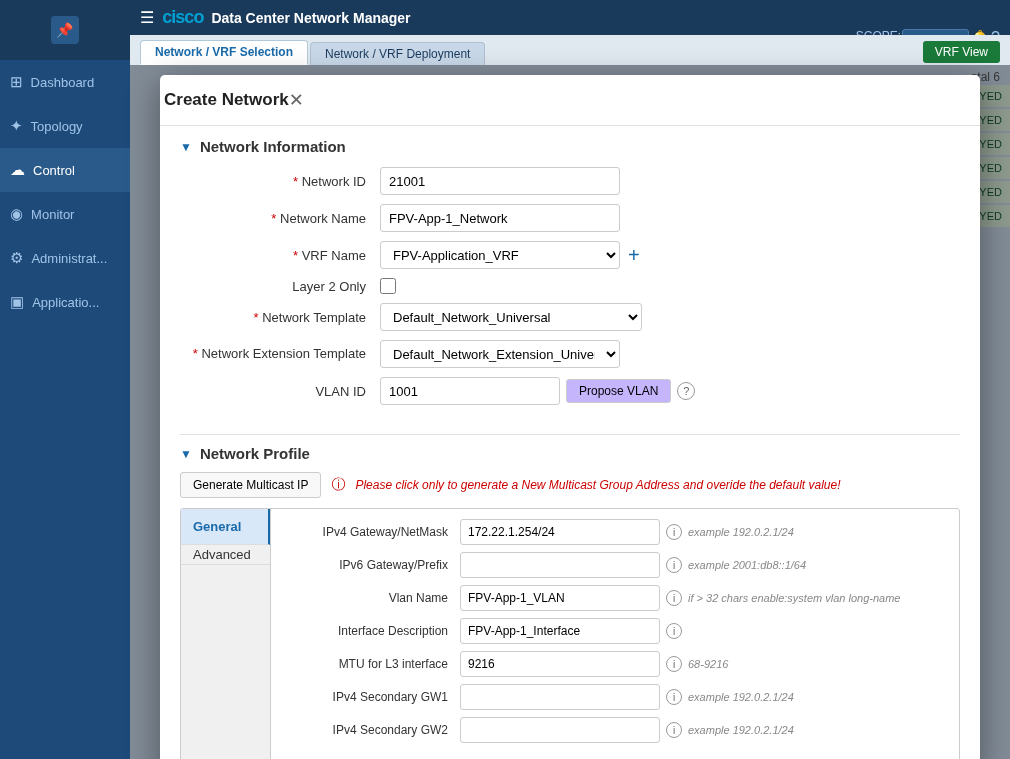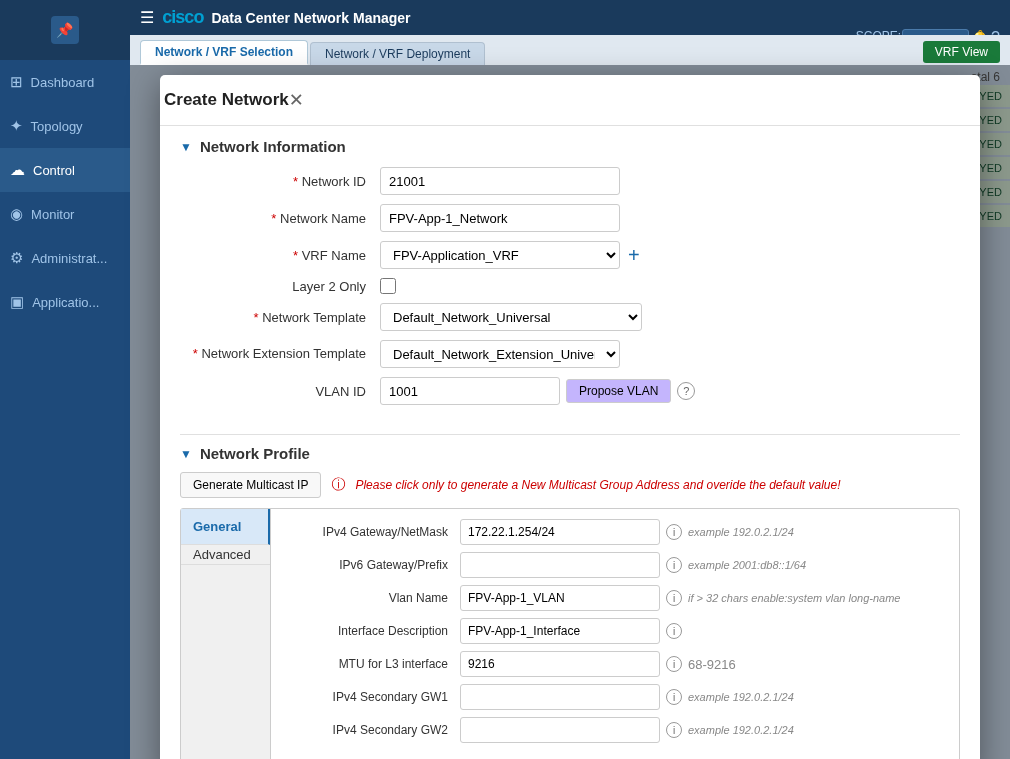--- a/index.html
+++ b/index.html
@@ -201,21 +201,21 @@
           <div style="display:flex;align-items:center;margin-bottom:7px;">
             <label style="width:175px;text-align:right;padding-right:12px;font-size:12px;color:#333;flex-shrink:0;">Interface Description</label>
             <input type="text" style="width: 200px; padding: 3px 7px; border: 1px solid rgb(204, 204, 204); border-radius: 3px; font-size: 12px; height: 26px;" value="FPV-App-1_Interface">
             <span style="display:inline-flex;align-items:center;justify-content:center;width:16px;height:16px;border-radius:50%;border:1px solid #999;color:#666;font-size:10px;margin-left:6px;cursor:pointer;flex-shrink:0;">i</span>
           </div>
 
           <div style="display:flex;align-items:center;margin-bottom:7px;">
             <label style="width:175px;text-align:right;padding-right:12px;font-size:12px;color:#333;flex-shrink:0;">MTU for L3 interface</label>
             <input type="text" style="width: 200px; padding: 3px 7px; border: 1px solid rgb(204, 204, 204); border-radius: 3px; font-size: 12px; height: 26px;" value="9216">
             <span style="display:inline-flex;align-items:center;justify-content:center;width:16px;height:16px;border-radius:50%;border:1px solid #999;color:#666;font-size:10px;margin-left:6px;cursor:pointer;flex-shrink:0;">i</span>
-            <span style="font-size:13px;color:#888;margin-left:6px;">68-9216</span>
+            <span style="font-size:11px;color:#888;font-style:italic;margin-left:6px;">68-9216</span>
           </div>
 
           <div style="display:flex;align-items:center;margin-bottom:7px;">
             <label style="width:175px;text-align:right;padding-right:12px;font-size:12px;color:#333;flex-shrink:0;">IPv4 Secondary GW1</label>
             <input type="text" style="width: 200px; padding: 3px 7px; border: 1px solid rgb(204, 204, 204); border-radius: 3px; font-size: 12px; height: 26px;" value="">
             <span style="display:inline-flex;align-items:center;justify-content:center;width:16px;height:16px;border-radius:50%;border:1px solid #999;color:#666;font-size:10px;margin-left:6px;cursor:pointer;flex-shrink:0;">i</span>
             <span style="font-size:11px;color:#888;font-style:italic;margin-left:6px;">example 192.0.2.1/24</span>
           </div>
 
           <div style="display:flex;align-items:center;margin-bottom:7px;">

